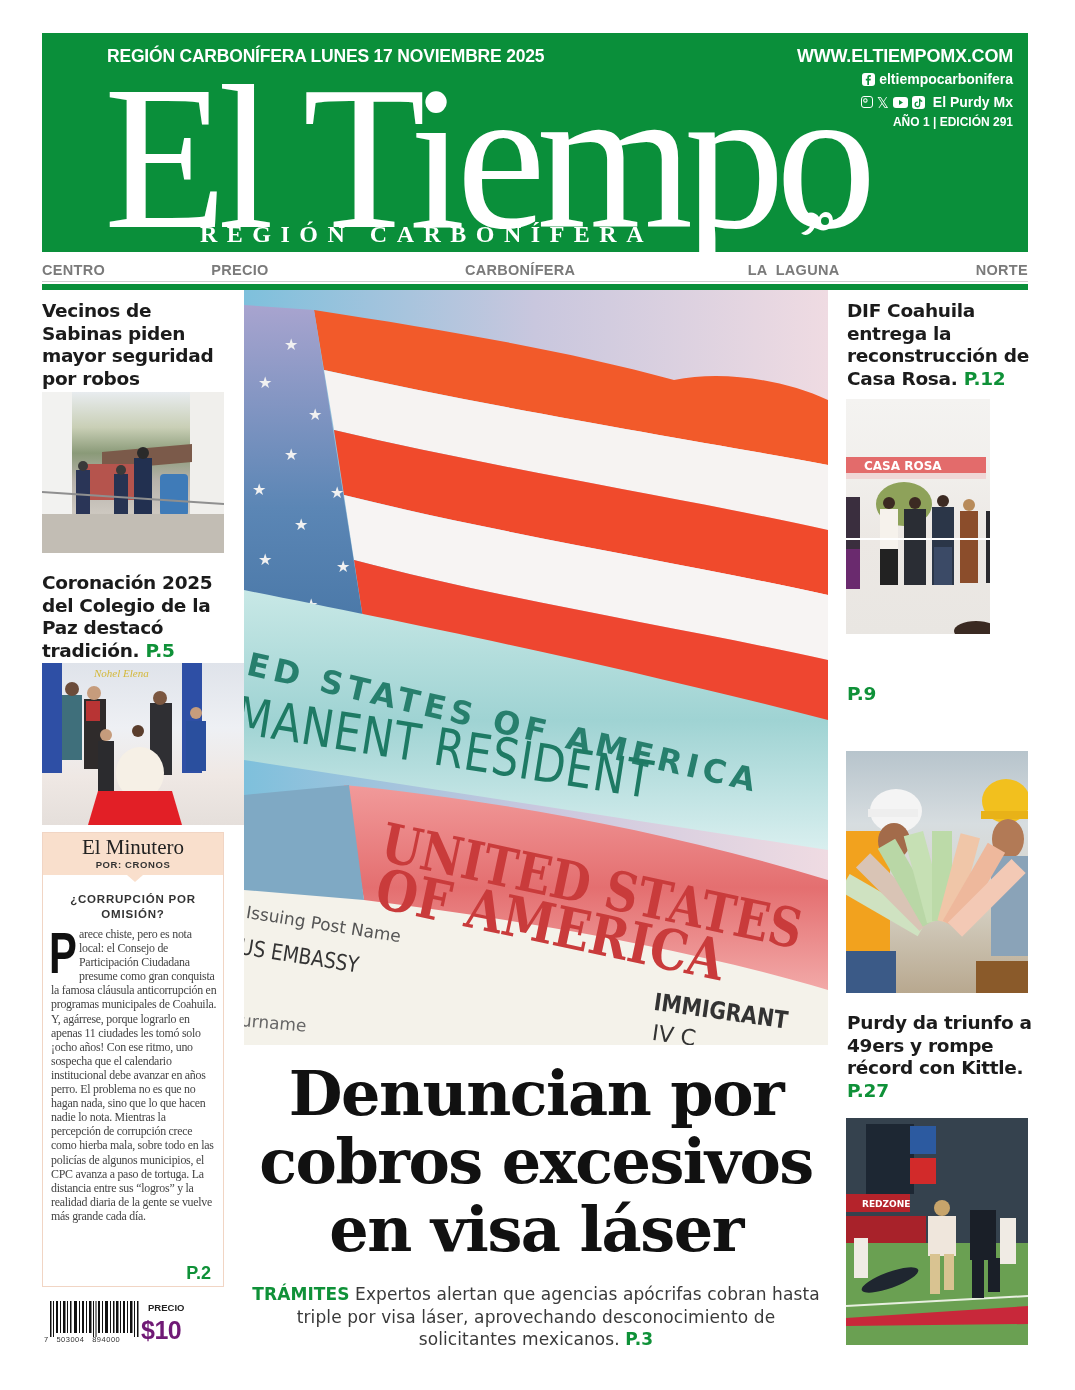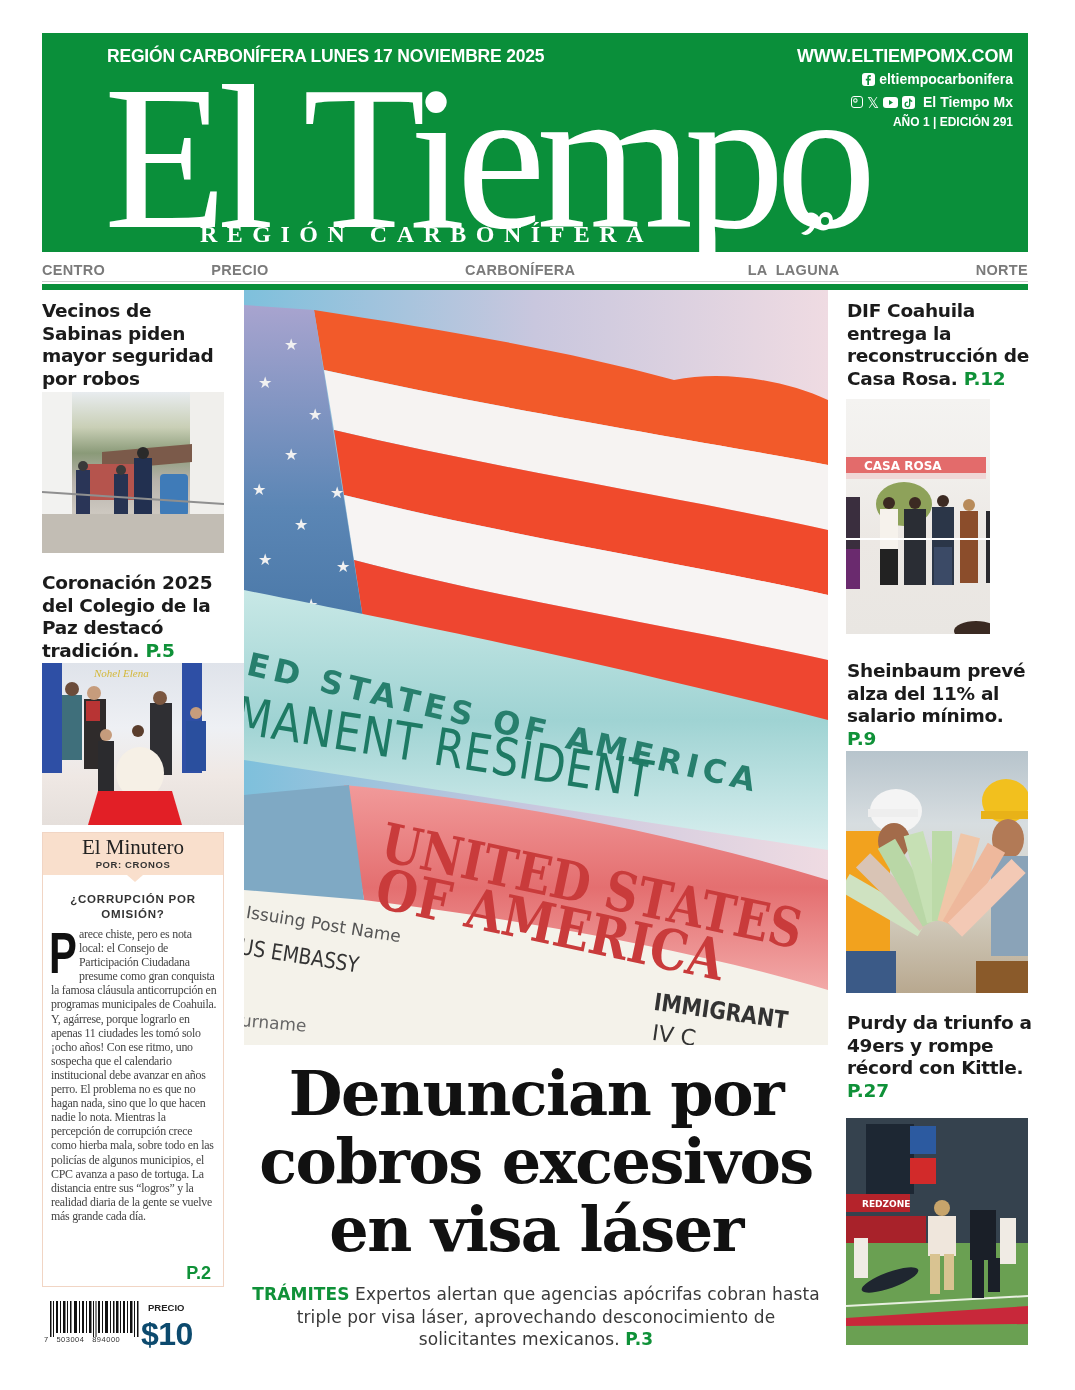--- a/index.html
+++ b/index.html
@@ -102,21 +102,21 @@
     line-height: 14.1px; color: #444; letter-spacing: -0.25px; }
   .dropcap { float: left; font-family: "Liberation Sans", sans-serif; font-weight: 700; font-size: 58px;
     line-height: 46px; height: 46px; margin: 3px 4px 0 -2px; color: #111; transform: scaleX(0.72);
     transform-origin: left top; width: 26px; }
   .min-pg { position: absolute; right: 12px; bottom: 2px; color: #0f9138; font-weight: 700; font-size: 18px; }
 
   
   .barcode { position: absolute; left: 50px; top: 1301px; width: 90px; height: 36px; }
   .bar-nums { position: absolute; left: 44px; top: 1335px; font-size: 7.5px; color: #333; letter-spacing: 0.5px; white-space: nowrap; }
   .price-lbl { position: absolute; left: 148px; top: 1302px; font-weight: 700; font-size: 9.5px; color: #222; }
-  .price-val { position: absolute; left: 141px; top: 1316px; font-weight: 700; font-size: 32px; color: #0c4a6e; letter-spacing: -0.5px; }
+  .price-val { position: absolute; left: 141px; top: 1316px; font-weight: 700; font-size: 25px; color: #701a75; letter-spacing: -0.5px; }
 </style>
 </head>
 <body>
 
 <header class="masthead">
   <div class="mh-date">REGIÓN CARBONÍFERA LUNES 17 NOVIEMBRE 2025</div>
   <div class="mh-logo">El Tiempo</div>
   <div class="mh-sub">REGIÓN CARBONÍFERA</div>
   <svg class="mh-mark" viewBox="0 0 40 36">
     <path d="M6 12 C10 6 18 6 22 12 C26 4 36 6 36 16 C36 26 24 28 18 22 C14 30 8 32 4 28 C10 26 14 22 14 18 C10 18 6 16 6 12 Z" fill="#fff"></path>
@@ -143,21 +143,21 @@
       <span class="soc-ico" style="width:15px;height:11px;border-radius:3px">
         <svg viewBox="0 0 15 11" style="width:15px;height:11px">
             <path d="M6 3l4 2.5L6 8z" fill="#0a8f3a"></path>
           </svg>
       </span>
       <span class="soc-ico">
         <svg viewBox="0 0 13 13">
             <path d="M7 2.5v6a1.6 1.6 0 1 1-1.3-1.6V5.6A2.9 2.9 0 1 0 8.3 8.5V5.3a3 3 0 0 0 1.9.6V4.6A2 2 0 0 1 8.3 2.5z" fill="#0a8f3a"></path>
           </svg>
       </span>
-      <span style="margin-left:4px">El Tiempo Mx</span>
+      <span style="margin-left:4px">El Purdy Mx</span>
     </div>
     <div class="mh-line small">AÑO 1 | EDICIÓN 291</div>
   </div>
 </header>
 
 <nav class="sections">
   <span>CENTRO</span>
   <span style="margin-left:-30px">PRECIO</span>
   <span style="margin-left:60px">CARBONÍFERA</span>
   <span style="white-space:pre;margin-left:36px">LA  LAGUNA</span>
@@ -363,21 +363,21 @@
       <rect x="164" y="112" width="18" height="72" fill="#2f2f36"></rect>
         <circle cx="173" cy="106" r="6" fill="#3c2a22"></circle>
       <line x1="0" y1="140" x2="182" y2="140" stroke="#fff" stroke-width="2"></line>
       <ellipse cx="130" cy="232" rx="22" ry="10" fill="#3a2a22"></ellipse>
     </svg>
   </div>
 </article>
 
 <article>
   <h2 class="story-h" style="left:847px;top:660px;width:186px;">
-    <span>Sheinbaum prevé alza del 11% al salario mínimo.</span><br><span class="pg">P.9</span>
+    <br><span class="pg">P.9</span>
   </h2>
   <div class="photo ph-salario">
     <svg width="182" height="242" viewBox="0 0 182 242">
       <rect x="0" y="80" width="44" height="162" fill="#f2a21e"></rect>
       <rect x="0" y="200" width="50" height="42" fill="#3b5a87"></rect>
       <ellipse cx="50" cy="60" rx="26" ry="22" fill="#f4f4f4"></ellipse>
       <rect x="22" y="58" width="50" height="8" fill="#eeeeee"></rect>
       <ellipse cx="48" cy="90" rx="16" ry="18" fill="#a36b4a"></ellipse>
       <ellipse cx="160" cy="50" rx="24" ry="22" fill="#f2c01e"></ellipse>
       <rect x="135" y="60" width="47" height="8" fill="#e8b218"></rect>

